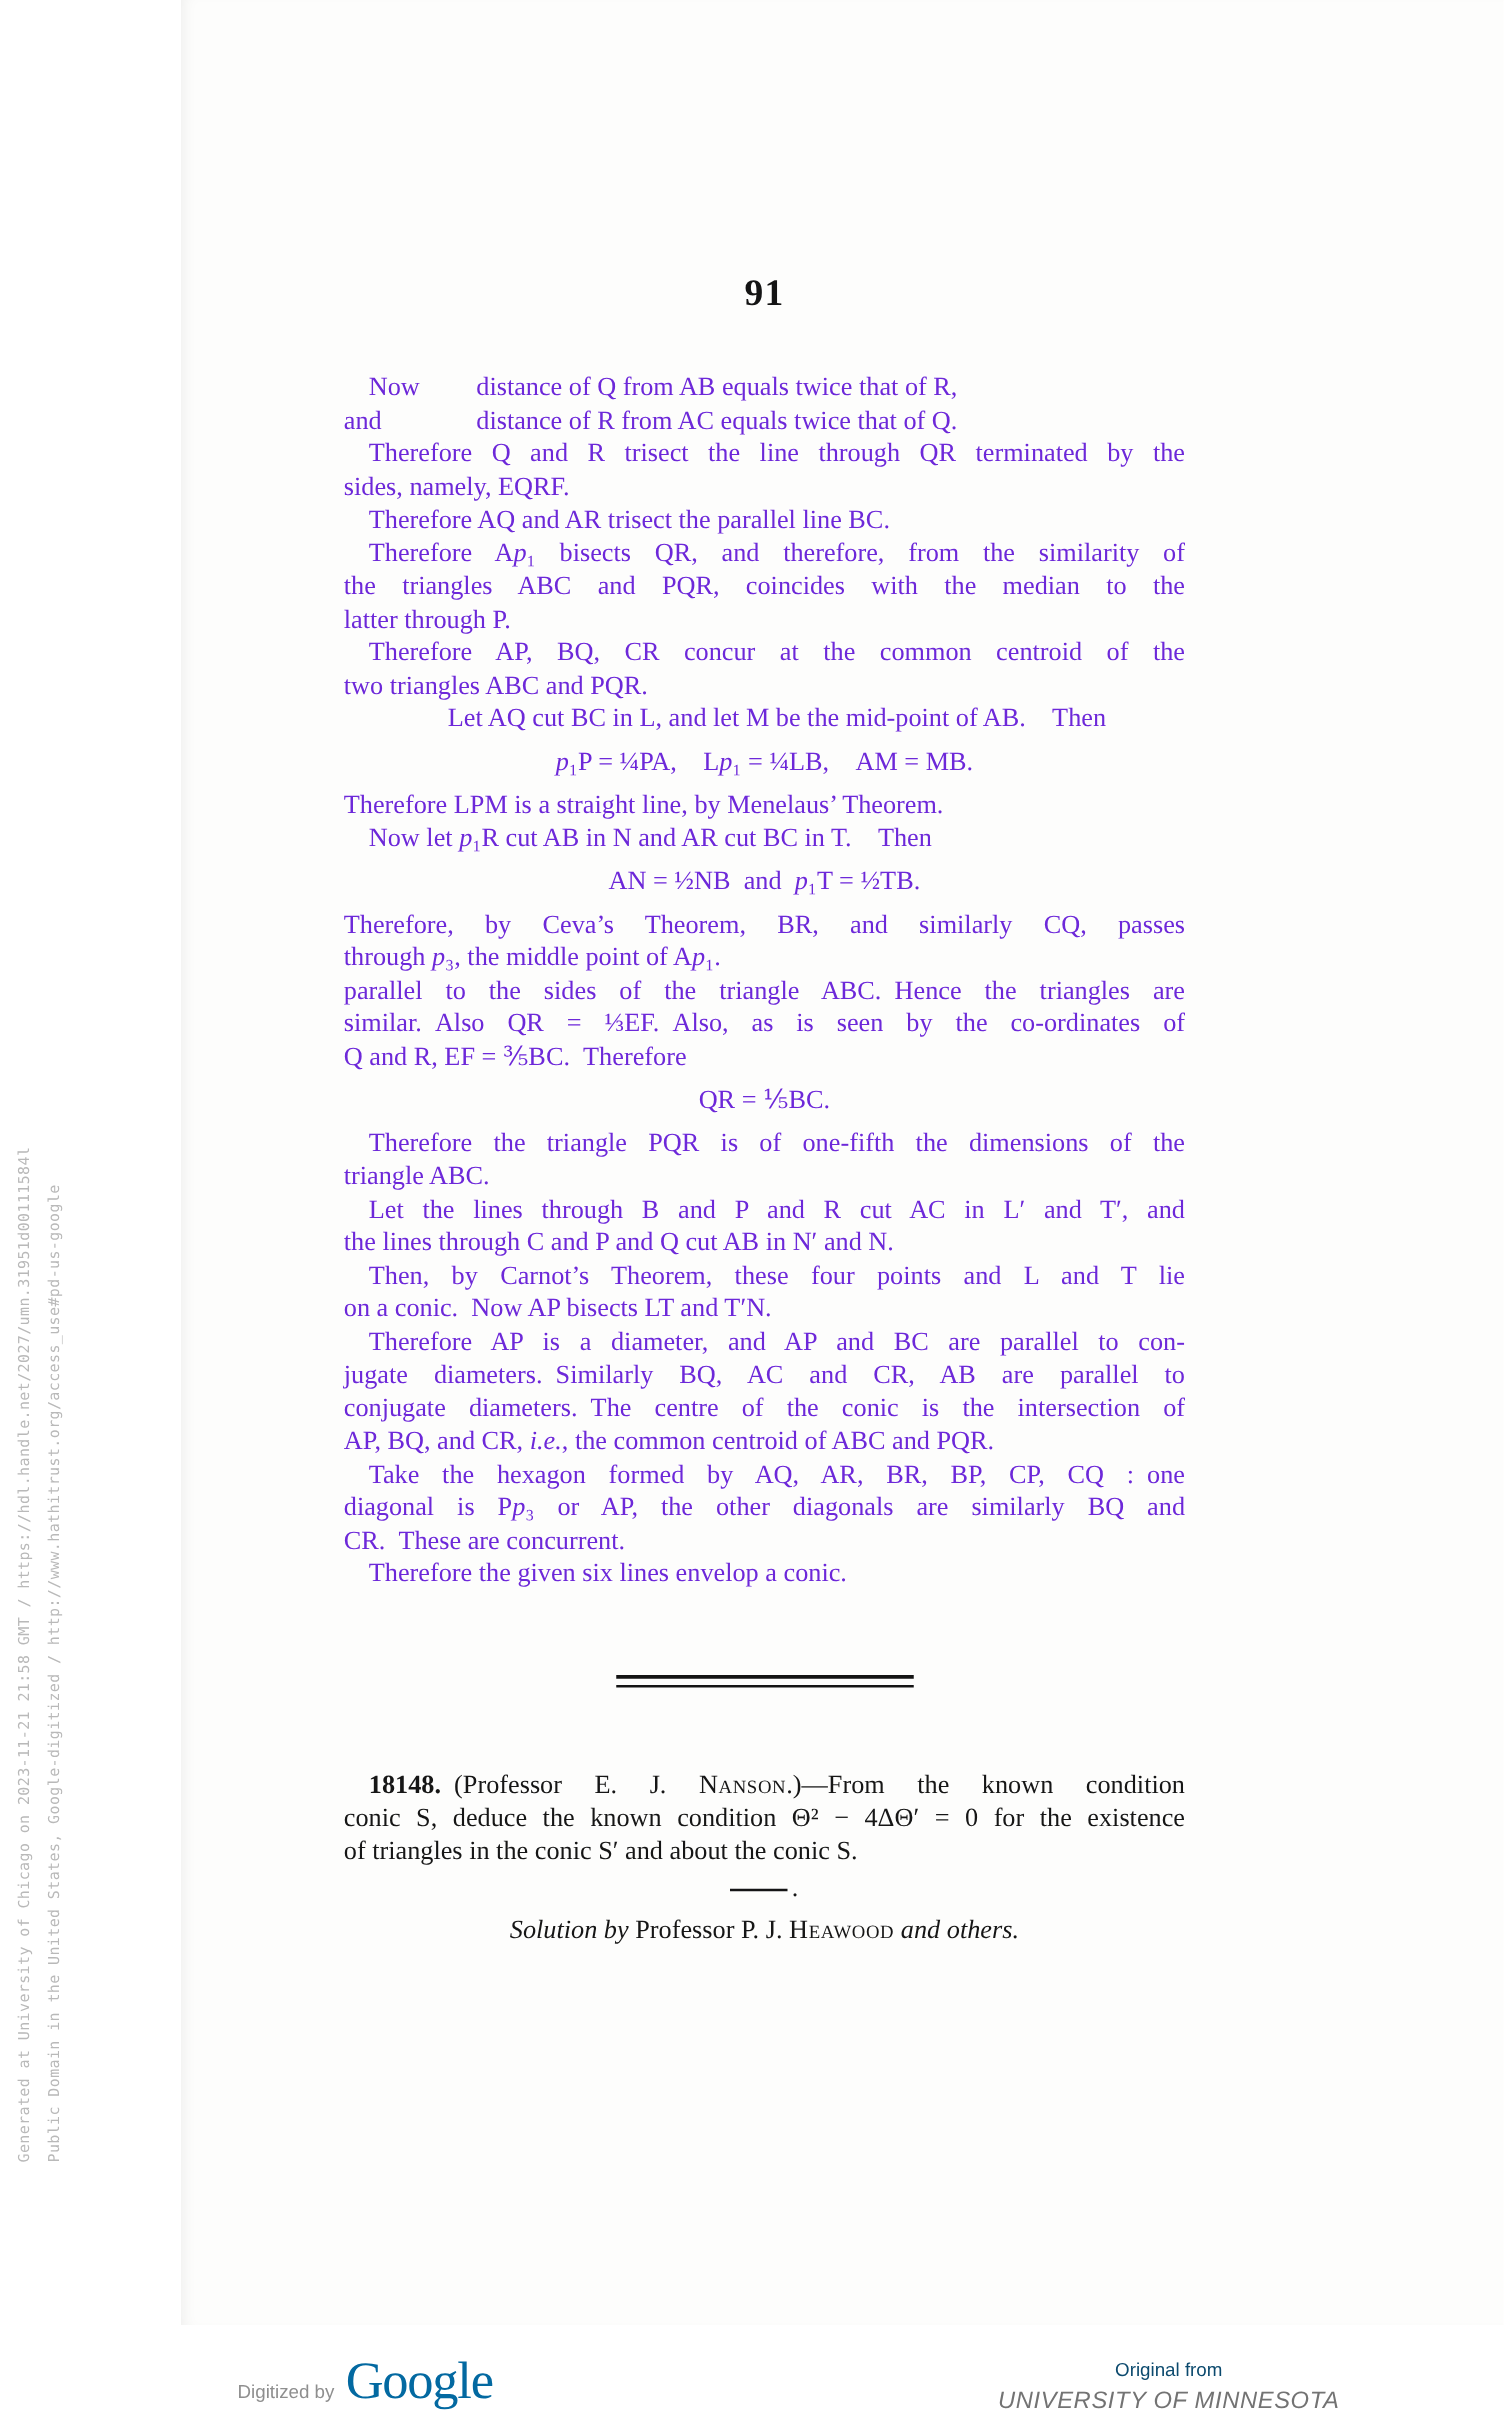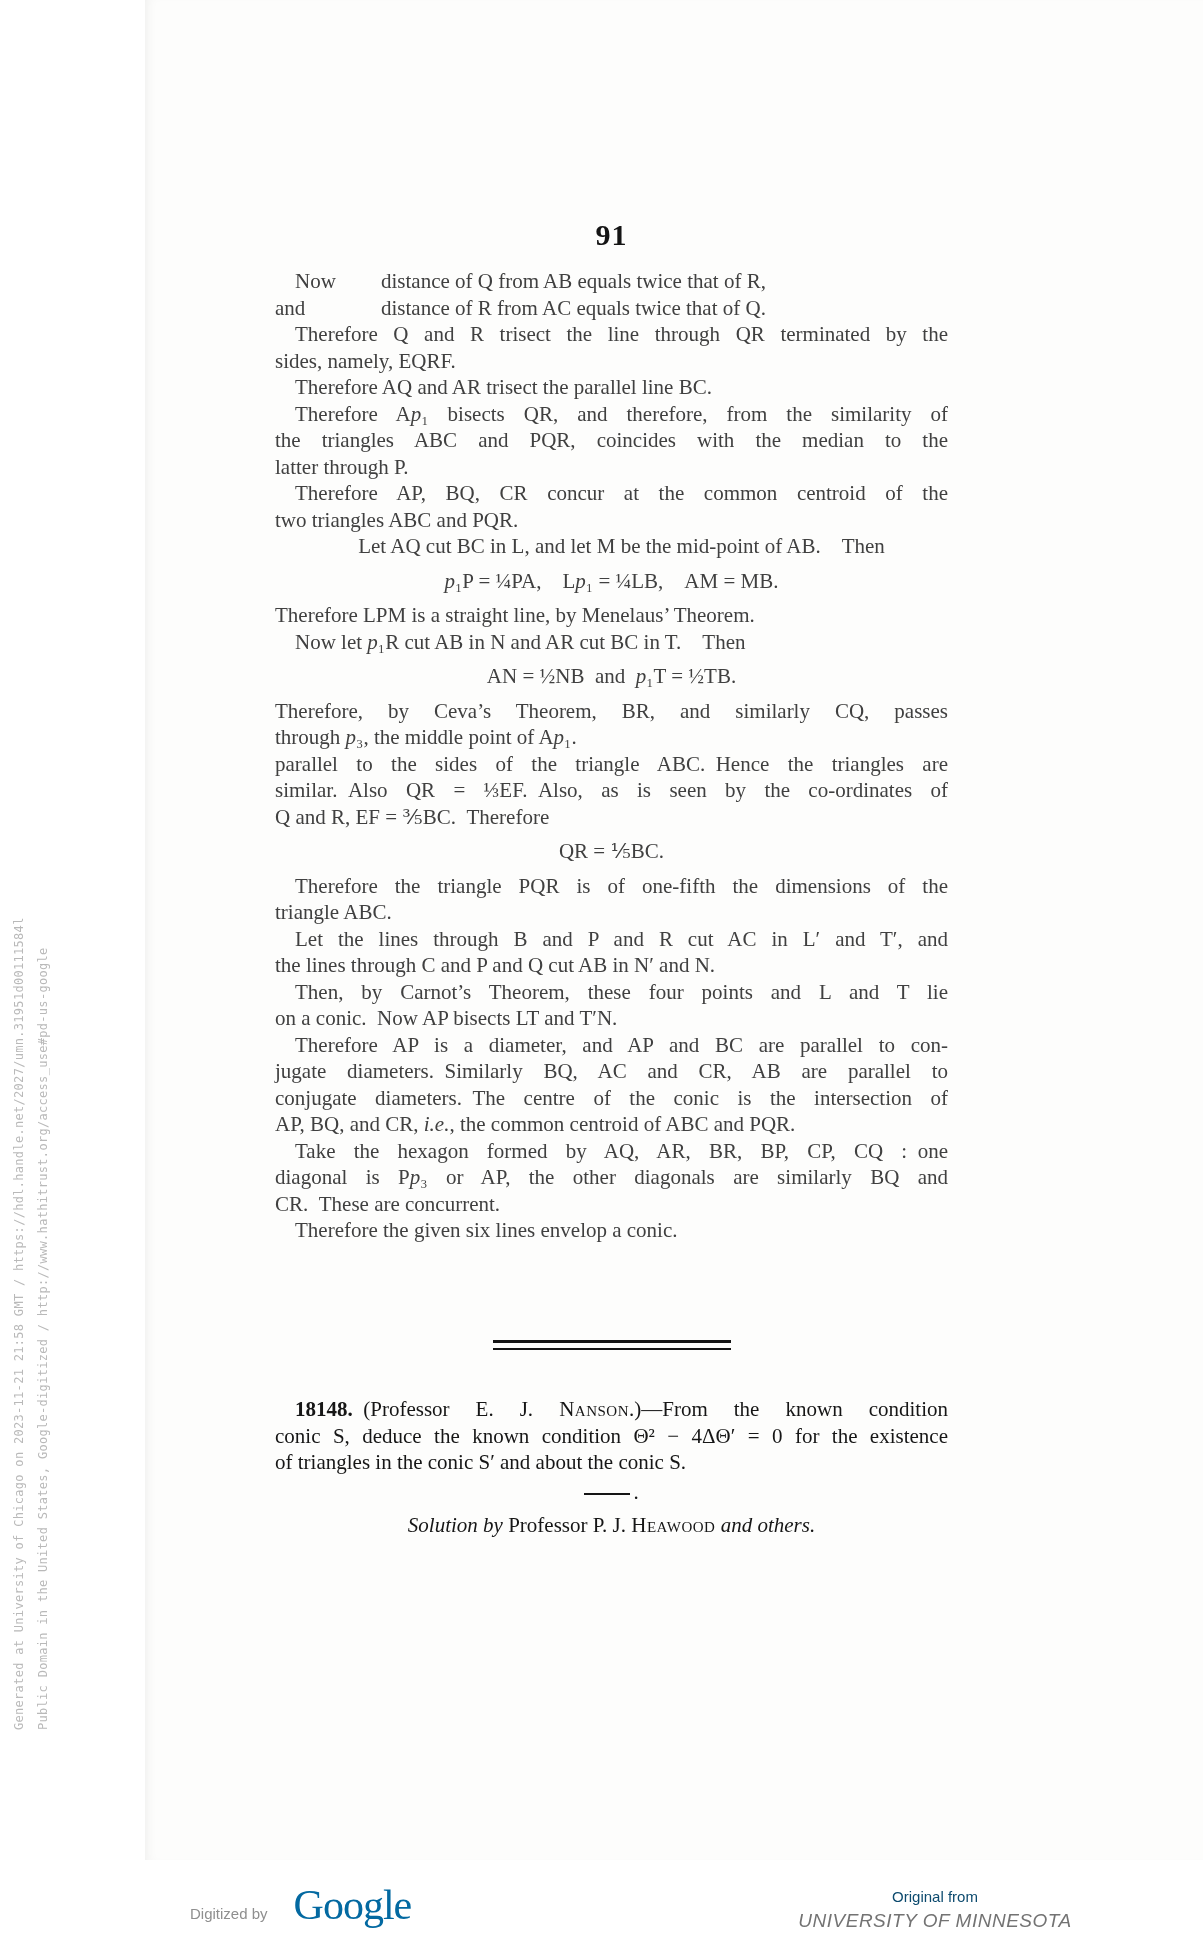--- a/index.html
+++ b/index.html
@@ -8,45 +8,45 @@
     font-family:"Liberation Serif","DejaVu Serif",serif;color:#1a1a1a;overflow:hidden;
   }
   .scan{
     position:absolute;left:145px;top:0;width:1058px;height:1860px;
     background:#fdfdfc;box-shadow:inset 9px 0 14px -10px rgba(0,0,0,.09);
   }
   .pagenum{
     position:absolute;top:218px;left:275px;width:673px;text-align:center;
     font-size:30px;font-weight:bold;letter-spacing:1px;color:#141414;
   }
-  #textcol{position:absolute;left:275px;top:268px;width:673px;font-size:21px;line-height:26.5px;color:#404040;}
+  #textcol{position:absolute;left:275px;top:296px;width:673px;font-size:21px;line-height:26.5px;color:#6d28d9;}
   #lower{position:absolute;left:275px;top:1340px;width:673px;font-size:21px;line-height:26.5px;color:#161616;}
   .tline{min-height:26.5px;}
   .just{text-align:justify;text-align-last:justify;-moz-text-align-last:justify;}
   .centerline{text-align:center;}
   .eqline{text-align:center;margin:8px 0;}
   .hangrow{position:relative;padding-left:106px;}
   .hang-lead{position:absolute;top:0;}
   .seg-i{font-style:italic;}
   .seg-b{font-weight:bold;}
   .seg-sc{font-variant:small-caps;letter-spacing:.5px;}
   .rule2{width:238px;margin:0 auto;height:5px;border-top:3px solid #141414;border-bottom:2px solid #141414;}
-  .problem{margin-top:46px;}
+  .problem{margin-top:64px;}
   .ruleshort{margin-top:8px;height:16px;line-height:16px;text-align:center;}
   .rs-bar{display:inline-block;width:46px;height:0;border-top:2.5px solid #151515;vertical-align:middle;margin-right:3px;}
   .solution{margin-top:12px;}
   .referring{margin-top:12px;}
   .sbline{
     position:absolute;transform:rotate(-90deg);transform-origin:0 0;white-space:nowrap;
     font-family:"DejaVu Sans Mono","Liberation Mono",monospace;font-size:12px;
     color:#b9b9b9;letter-spacing:.3px;
   }
   #sb1{left:12px;top:1730px;}
   #sb2{left:36px;top:1730px;}
-  .digitized{position:absolute;left:190px;top:1884px;display:flex;align-items:baseline;gap:26px;}
+  .digitized{position:absolute;left:190px;top:1884px;display:flex;align-items:baseline;gap:9px;}
   .dig-label{font-family:"Liberation Sans","DejaVu Sans",sans-serif;font-size:15px;color:#8f8f8f;}
   .google{font-family:"Liberation Serif","DejaVu Serif",serif;font-size:42px;line-height:1;color:#0369a1;letter-spacing:-1px;}
   .origin{position:absolute;left:760px;top:1888px;width:350px;text-align:center;
     font-family:"Liberation Sans","DejaVu Sans",sans-serif;}
   .origin .of{font-size:15px;color:#0c4a6e;}
   .origin .inst{font-size:19px;margin-top:5px;letter-spacing:.5px;color:#737373;font-style:italic;}
 </style>
 </head>
 <body>
 

